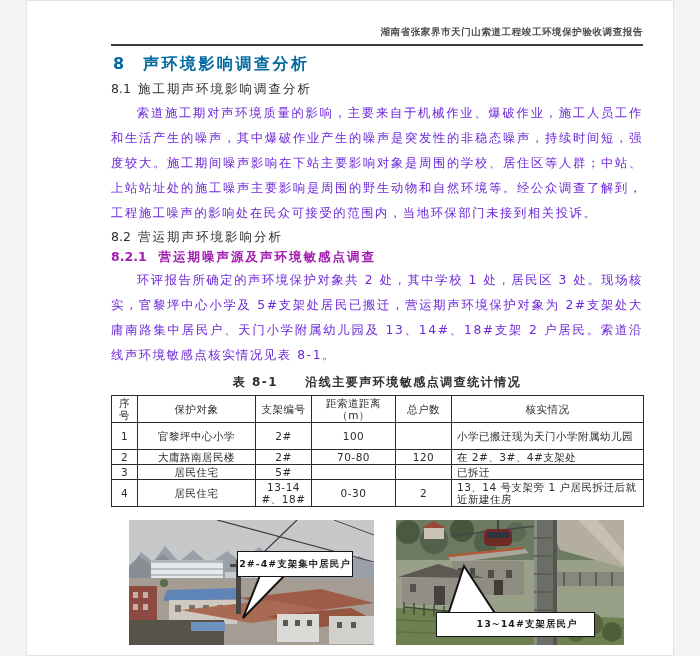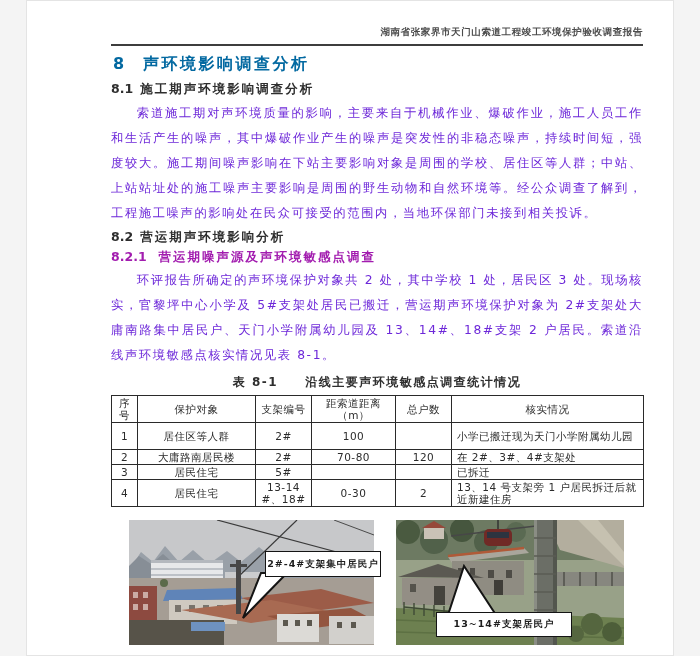--- a/index.html
+++ b/index.html
@@ -20,21 +20,21 @@
     color:#4b4b4b;letter-spacing:0.6px;
   }
   .header-rule{
     position:absolute;top:44px;left:85px;width:532px;height:2px;
     background:#3d3d3d;
   }
   
   .content{position:absolute;top:50px;left:85px;width:532px;}
   .h1{font-size:16px;font-weight:bold;color:#0369a1;letter-spacing:2.5px;margin:4px 0 6px 2px;}
   .h1 .sec-num{display:inline-block;min-width:30px;letter-spacing:0;}
-  .h2{font-size:12.5px;font-weight:bold;color:#2e2e2e;letter-spacing:2px;margin:3px 0 3px 0;}
+  .h2{font-size:12.5px;font-weight:normal;color:#2e2e2e;letter-spacing:2px;margin:3px 0 3px 0;}
   .h2 .sec-num{display:inline-block;margin-right:7px;letter-spacing:0;}
   .h3{font-size:12.5px;font-weight:bold;color:#a21caf;letter-spacing:2px;margin:2px 0 2px 0;}
   .h3 .sec-num{display:inline-block;margin-right:12px;letter-spacing:0;}
   .para{
     font-size:12.3px;line-height:25px;letter-spacing:1.6px;
     text-align:justify;text-indent:2.1em;margin:0;color:#6d28d9;
   }
   
   .tbl-caption{
     text-align:center;font-size:12px;font-weight:bold;color:#2e2e2e;
@@ -112,21 +112,21 @@
           <th>保护对象</th>
           <th>支架编号</th>
           <th>距索道距离（m）</th>
           <th>总户数</th>
           <th>核实情况</th>
         </tr>
       </thead>
       <tbody>
         <tr class="r1">
           <td>1</td>
-          <td>居住区等人群</td>
+          <td>官黎坪中心小学</td>
           <td>2#</td>
           <td>100</td>
           <td></td>
           <td class="left">小学已搬迁现为天门小学附属幼儿园</td>
         </tr>
         <tr class="r2">
           <td>2</td>
           <td>大庸路南居民楼</td>
           <td>2#</td>
           <td>70-80</td>
@@ -196,21 +196,21 @@
             <circle cx="130" cy="66" r="4" fill="#5c6b4a"></circle>
           <line x1="88" y1="0" x2="245" y2="42" stroke="#3a3a3a" stroke-width="1.2"></line>
           <line x1="168" y1="0" x2="108" y2="58" stroke="#3a3a3a" stroke-width="1.2"></line>
           <line x1="205" y1="0" x2="245" y2="15" stroke="#4a4a4a" stroke-width="1"></line>
           <rect x="107" y="40" width="5" height="54" fill="#474747"></rect>
           <rect x="101" y="44" width="17" height="3" fill="#474747"></rect>
         </svg>
         <svg class="callout-tail" style="left:104px;top:52px;" width="62" height="50" viewBox="0 0 62 50" aria-hidden="true">
           <polygon points="54,1 10,46 28,1" fill="#ffffff" stroke="#141414" stroke-width="2"></polygon>
         </svg>
-        <div class="callout" style="left:136px;top:31px;width:114px;height:24px;">2#-4#支架集中居民户</div>
+        <div class="callout" style="left:108px;top:31px;width:114px;height:24px;">2#-4#支架集中居民户</div>
       </div>
 
       <div class="photo" style="width:228px;height:125px;">
         <svg width="228" height="125" viewBox="0 0 228 125" aria-hidden="true">
           <rect x="0" y="0" width="228" height="125" fill="#98a188"></rect>
           <rect x="0" y="0" width="228" height="40" fill="#6d7a62"></rect>
           <circle cx="12" cy="12" r="12" fill="#4a5a40"></circle>
             <circle cx="38" cy="20" r="14" fill="#51614a"></circle>
           <circle cx="66" cy="10" r="12" fill="#46563e"></circle>
             <circle cx="90" cy="22" r="12" fill="#51614a"></circle>
@@ -264,21 +264,21 @@
               <line x1="138" y1="36" x2="160" y2="36"></line>
             <line x1="138" y1="54" x2="160" y2="54"></line>
               <line x1="138" y1="72" x2="160" y2="72"></line>
             <line x1="138" y1="90" x2="160" y2="90"></line>
               <line x1="138" y1="108" x2="160" y2="108"></line>
           </g>
         </svg>
         <svg class="callout-tail" style="left:46px;top:44px;" width="62" height="52" viewBox="0 0 62 52" aria-hidden="true">
           <polygon points="22,2 6,51 54,51" fill="#ffffff" stroke="#141414" stroke-width="2"></polygon>
         </svg>
-        <div class="callout" style="left:40px;top:92px;width:134px;height:23px;">13~14#支架居民户</div>
+        <div class="callout" style="left:40px;top:92px;width:134px;height:23px;padding-left:23px;">13~14#支架居民户</div>
       </div>
 
     </div>
 
     <div class="footer">73</div>
 
   </div>
 </div>
 
 </body></html>

